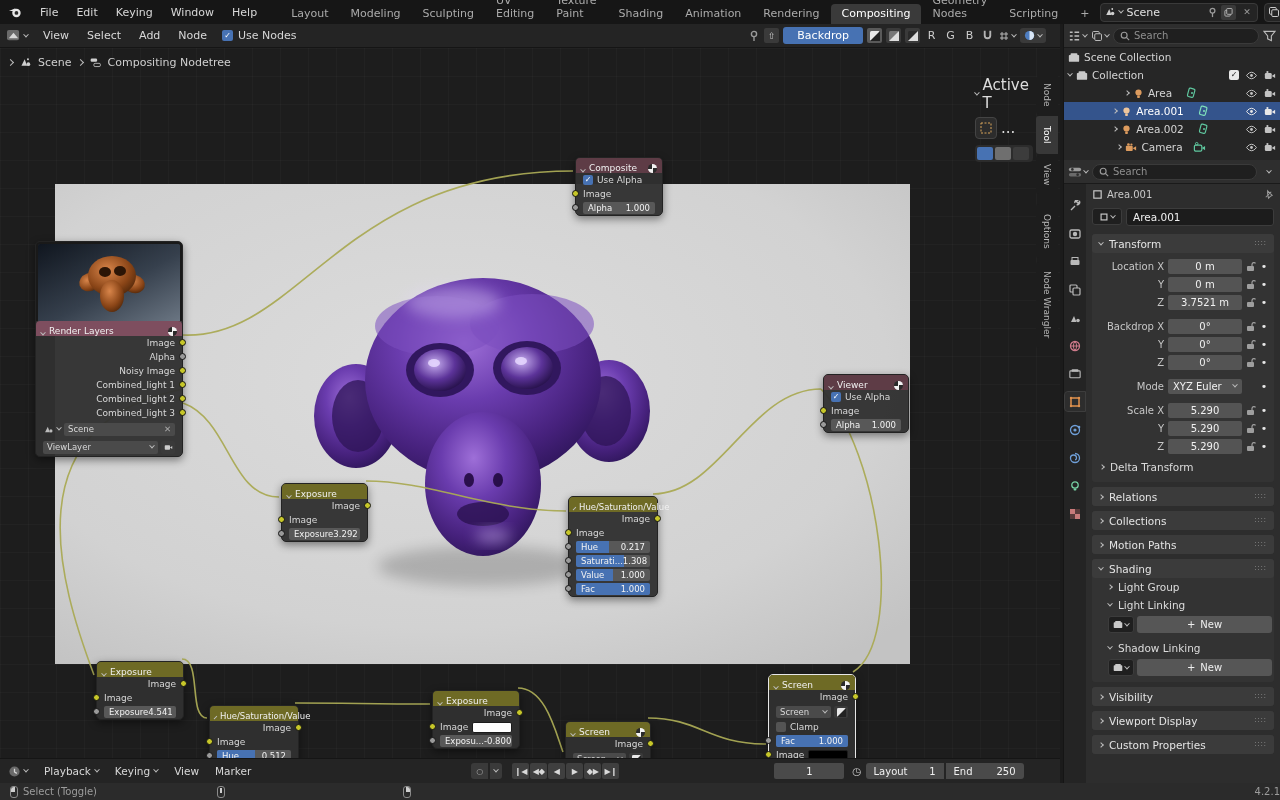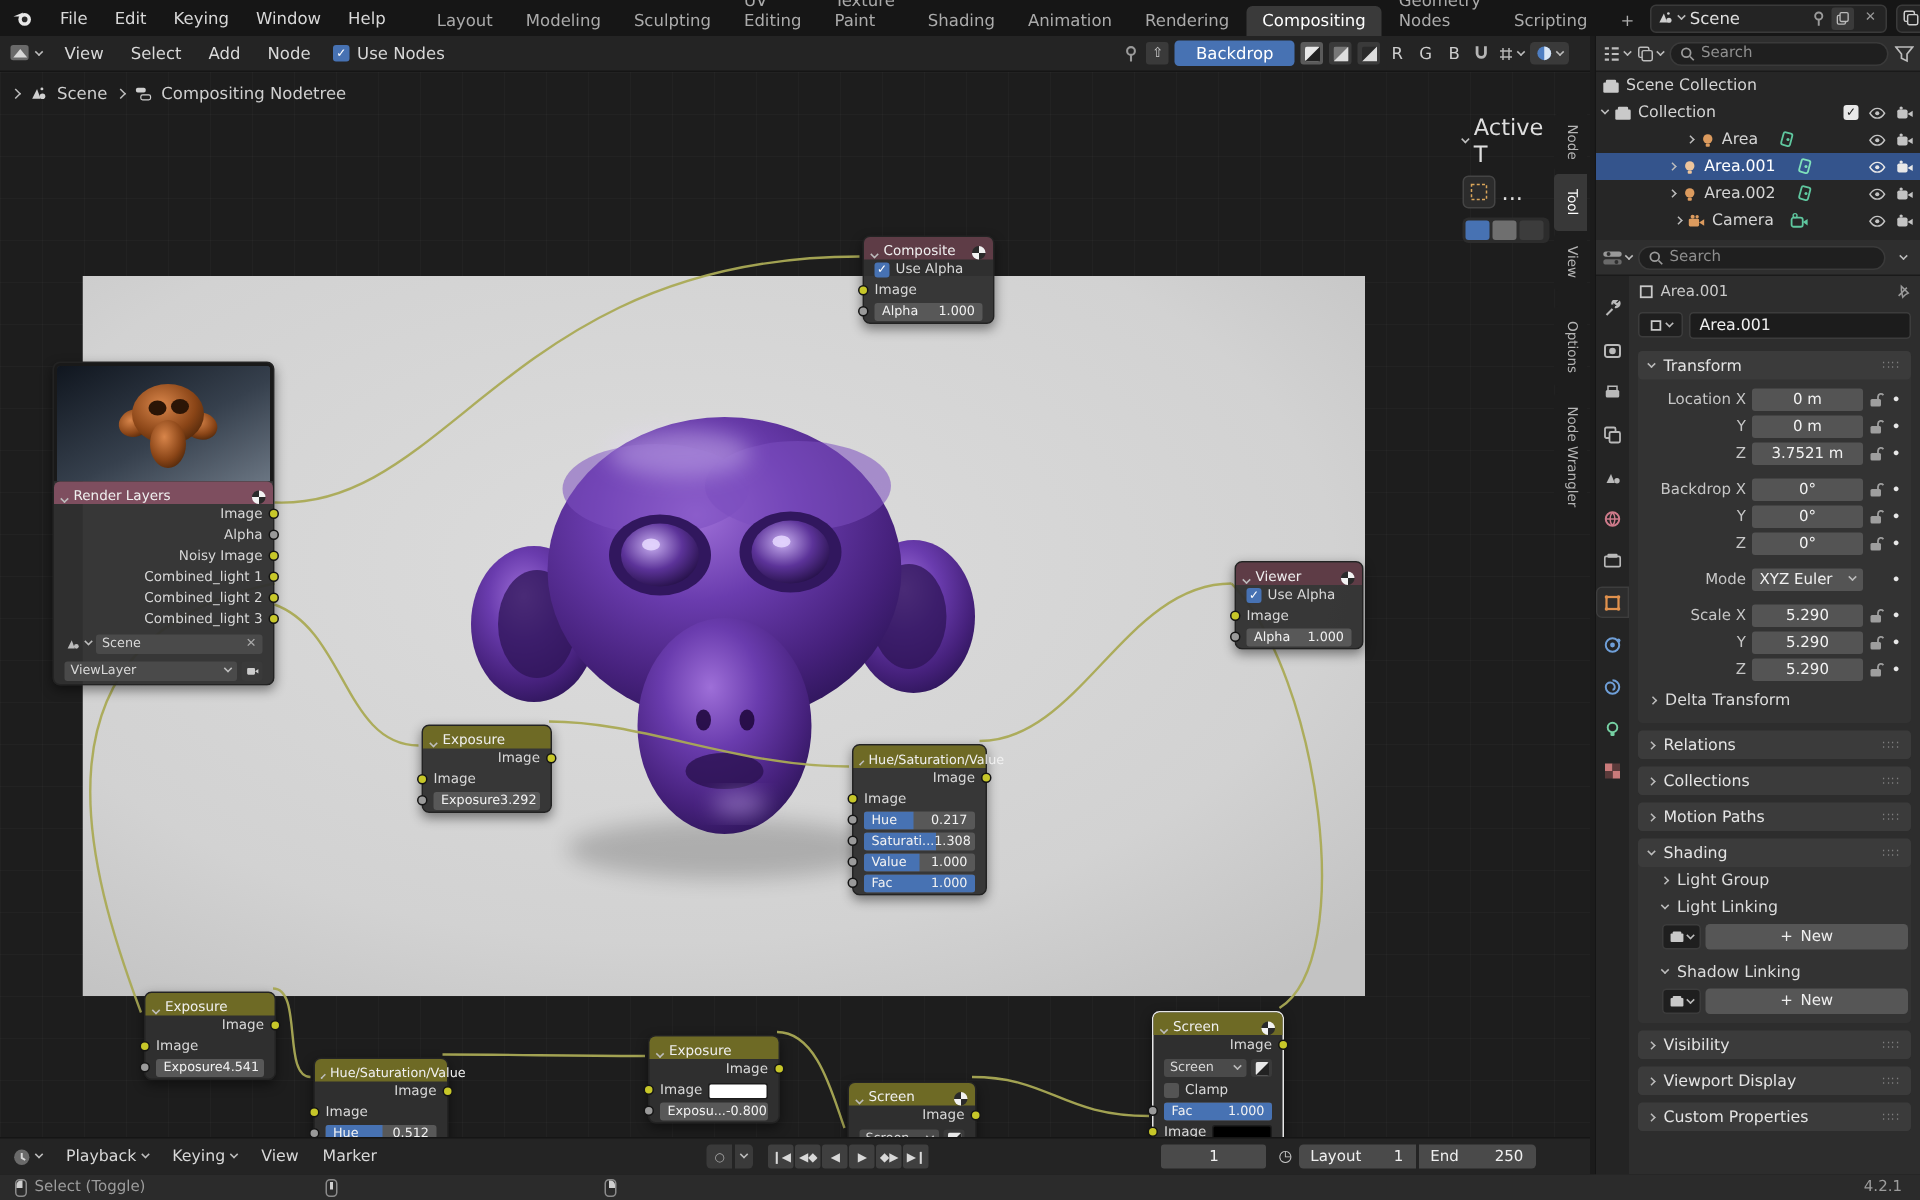--- a/index.html
+++ b/index.html
@@ -1219,14 +1219,14 @@
         <i></i>
       </span>
     <span>Select (Toggle)</span>
   </span>
   <span class="mouseicon mmb" style="margin-left:120px">
       <i></i>
     </span>
   <span class="mouseicon rmb" style="margin-left:178px">
       <i></i>
     </span>
-  <span style="margin-left:auto;padding-right:12px">4.2.1</span>
+  <span style="margin-left:auto;">4.2.1</span>
 </div>
 
 </body></html>

